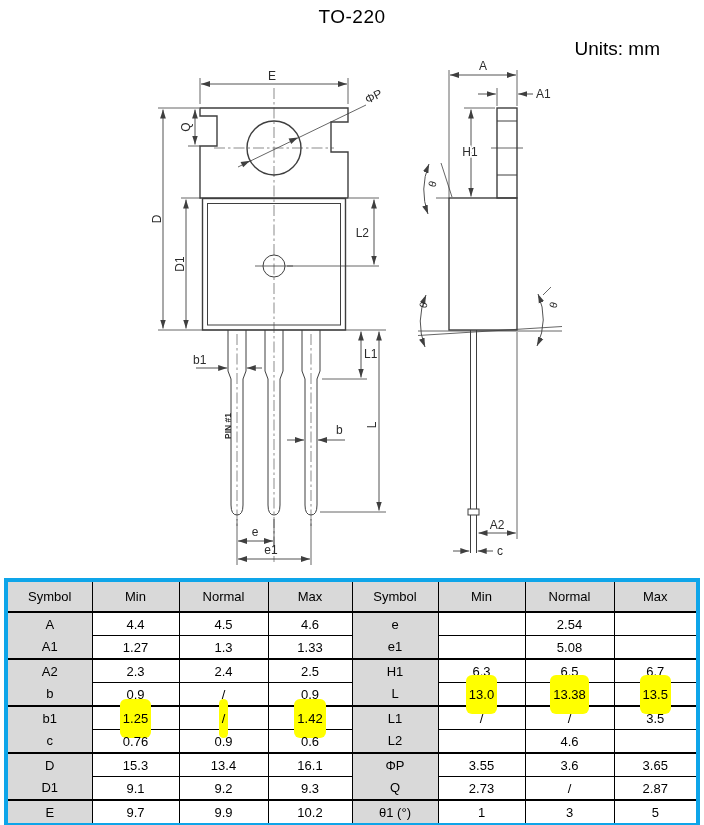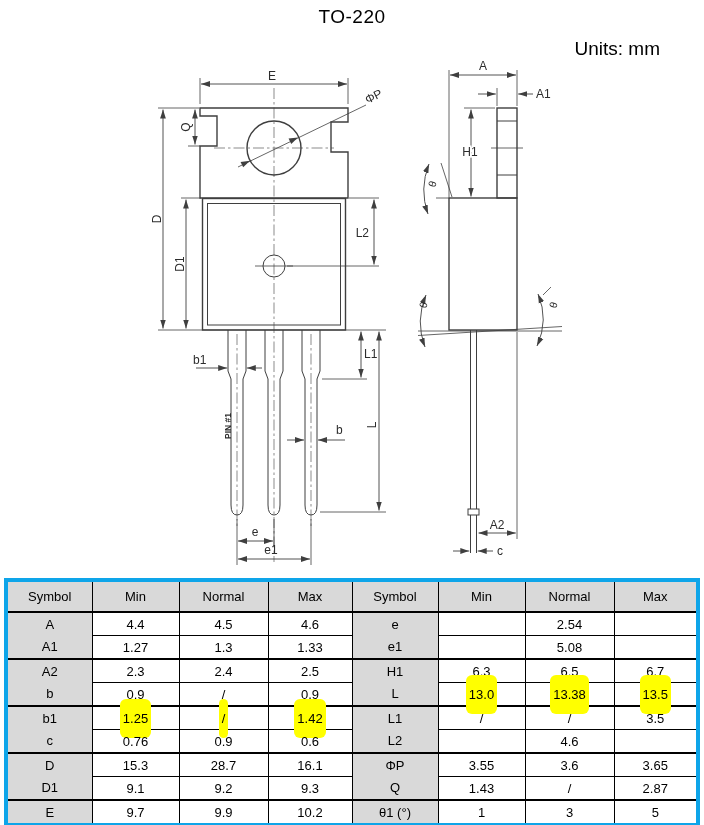--- a/index.html
+++ b/index.html
@@ -258,34 +258,34 @@
       <td>0.9</td>
       <td>0.6</td>
       <td class="sym">L2</td>
       <td></td>
       <td>4.6</td>
       <td></td>
     </tr>
     <tr class="pf">
       <td class="sym">D</td>
       <td>15.3</td>
-      <td>28.7</td>
+      <td>13.4</td>
       <td>16.1</td>
       <td class="sym">ΦP</td>
       <td>3.55</td>
       <td>3.6</td>
       <td>3.65</td>
     </tr>
     <tr class="ps">
       <td class="sym">D1</td>
       <td>9.1</td>
       <td>9.2</td>
       <td>9.3</td>
       <td class="sym">Q</td>
-      <td>1.43</td>
+      <td>2.73</td>
       <td>/</td>
       <td>2.87</td>
     </tr>
     <tr class="sf">
       <td class="sym">E</td>
       <td>9.7</td>
       <td>9.9</td>
       <td>10.2</td>
       <td class="sym">θ1 (°)</td>
       <td>1</td>

